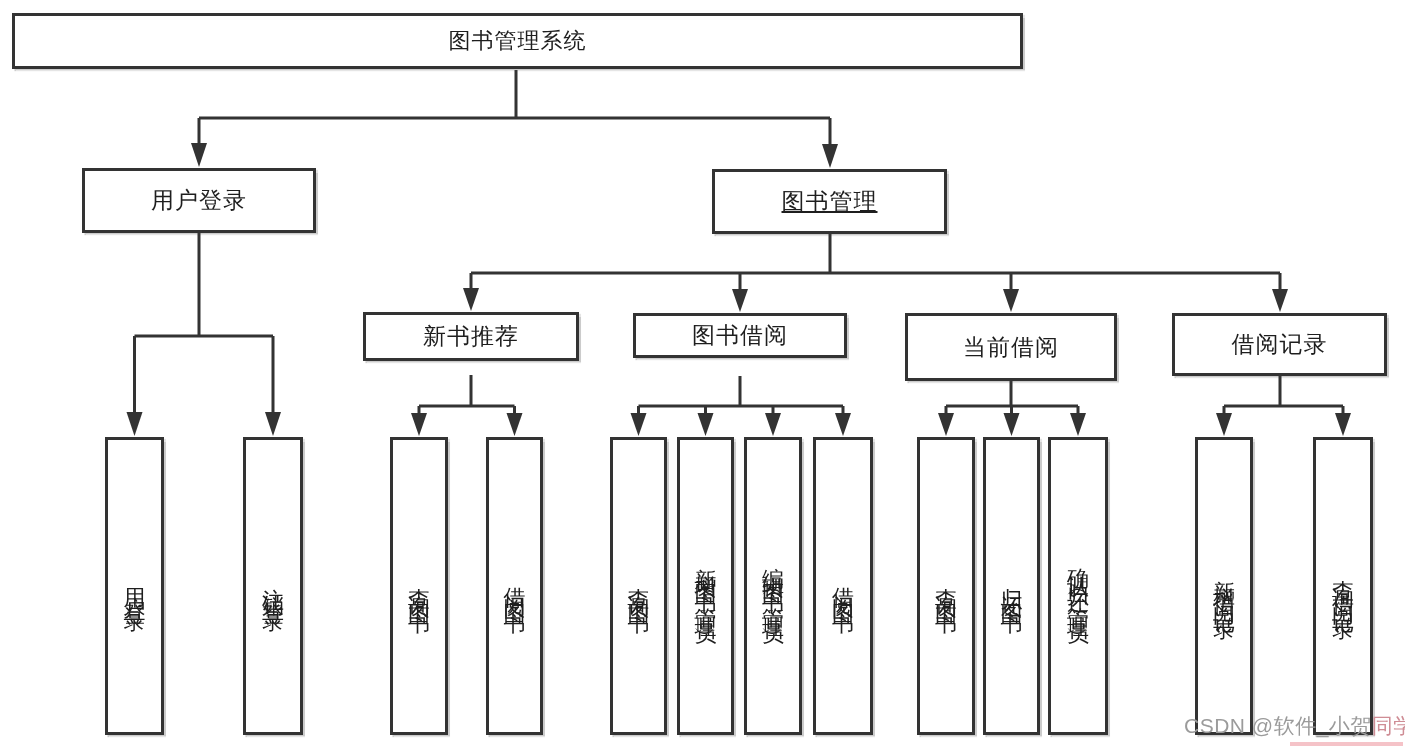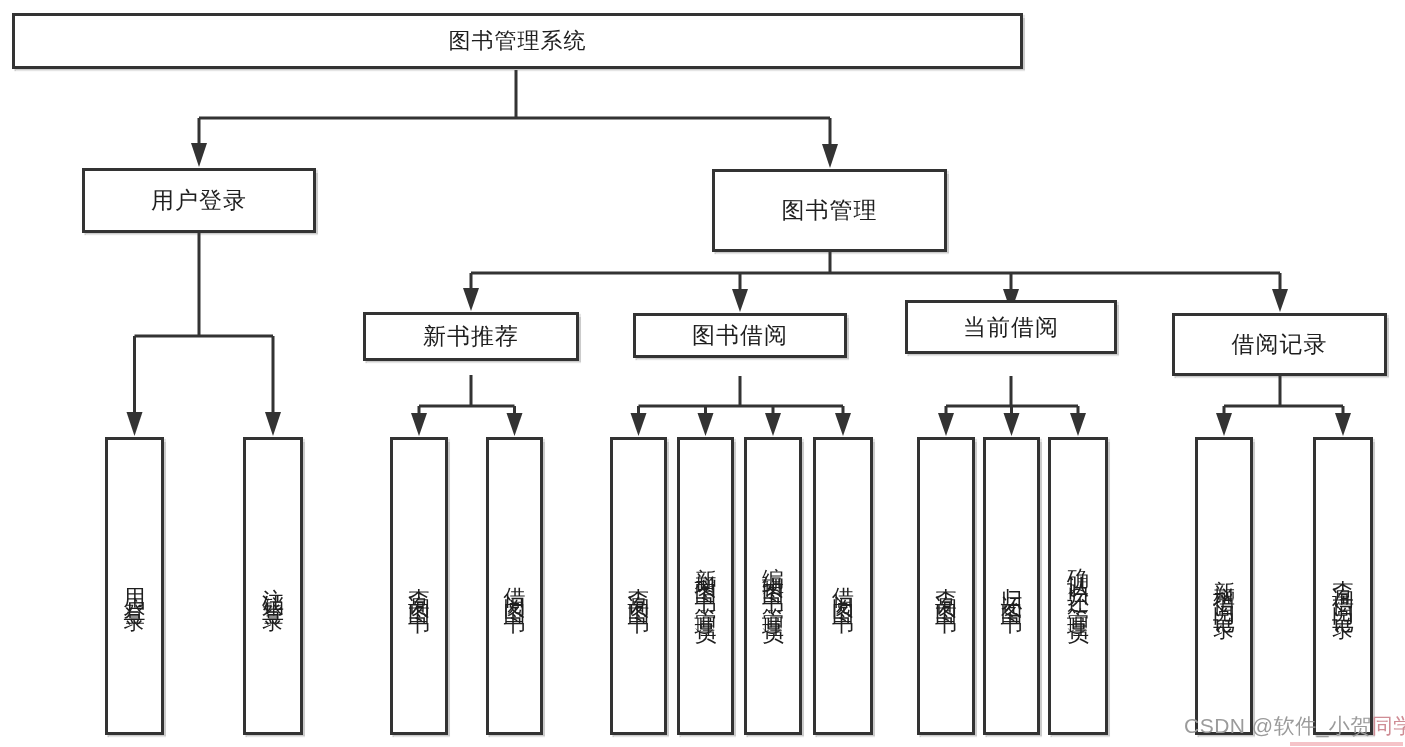--- a/index.html
+++ b/index.html
@@ -68,31 +68,31 @@
     </g>
   </svg>
 
   <div class="node h root-label" style="left:12px; top:13px; width:1011px; height:56px;">
     <span>图书管理系统</span>
   </div>
 
   <div class="node h" style="left:82px; top:168px; width:234px; height:65px;">
     <span>用户登录</span>
   </div>
-  <div class="node h" style="left:712px; top:169px; width:235px; height:83px;">
+  <div class="node h" style="left:712px; top:169px; width:235px; height:65px;text-decoration:underline;">
     <span>图书管理</span>
   </div>
 
   <div class="node h" style="left:363px; top:312px; width:216px; height:49px;">
     <span>新书推荐</span>
   </div>
   <div class="node h" style="left:633px; top:313px; width:214px; height:45px;text-align:right;">
     <span>图书借阅</span>
   </div>
-  <div class="node h" style="left:905px; top:300px; width:212px; height:54px;text-align:center;">
+  <div class="node h" style="left:905px; top:313px; width:212px; height:68px;text-align:center;">
     <span>当前借阅</span>
   </div>
   <div class="node h" style="left:1172px; top:313px; width:215px; height:63px;">
     <span>借阅记录</span>
   </div>
 
   <div class="node v" style="left:105px; top:437px; width:59px; height:298px;">
     <span>用户登录</span>
   </div>
   <div class="node v" style="left:243px; top:437px; width:60px; height:298px;">

